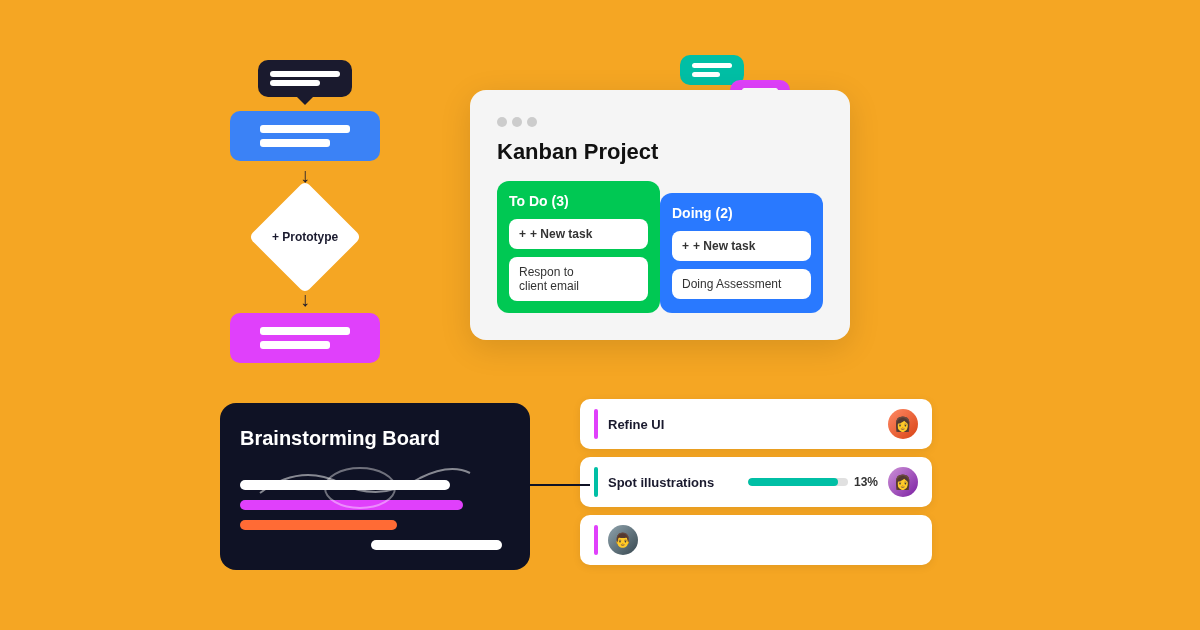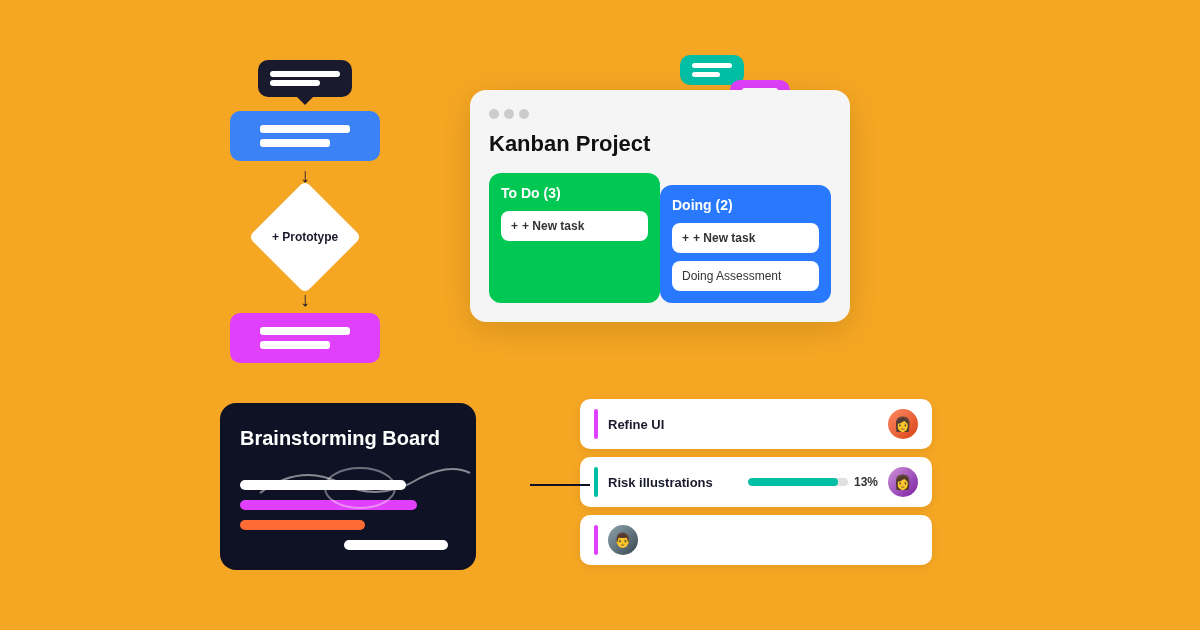--- a/index.html
+++ b/index.html
@@ -121,21 +121,21 @@
     }
 
     
     .kanban-card {
       position: absolute;
       top: 90px;
       left: 470px;
       width: 380px;
       background: #f5f5f5;
       border-radius: 16px;
-      padding: 19px;
+      padding: 27px;
       box-shadow: 0 8px 32px rgba(0,0,0,0.12);
     }
     .kanban-dots {
       display: flex;
       gap: 5px;
       margin-bottom: 12px;
     }
     .kanban-dot {
       width: 10px;
       height: 10px;
@@ -190,21 +190,21 @@
       font-size: 12px;
       color: #333;
       font-weight: 500;
     }
 
     
     .brainstorm-card {
       position: absolute;
       bottom: 60px;
       left: 220px;
-      width: 256px;
+      width: 310px;
       background: #0F1225;
       border-radius: 16px;
       padding: 24px 28px 20px 20px;
     }
     .brainstorm-title {
       color: white;
       font-size: 20px;
       font-weight: 800;
       margin-bottom: 20px;
     }
@@ -349,20 +349,24 @@
     <div class="kanban-dot"></div>
   </div>
   <div class="kanban-title">Kanban Project</div>
   <div class="kanban-columns">
 
     <div class="kanban-col-green">
       <div class="kanban-col-title">To Do (3)</div>
       <div class="kanban-task-btn">
         <span>+</span>
         <span>+ New task</span>
+      </div>
+      <div class="kanban-task-card">
+        <span style="white-space:pre-line;">Respon to
+client email</span>
       </div>
     </div>
 
     <div class="kanban-col-blue">
       <div class="kanban-col-title">Doing (2)</div>
       <div class="kanban-task-btn">
         <span>+</span>
         <span>+ New task</span>
       </div>
       <div class="kanban-task-card">Doing Assessment</div>
@@ -390,21 +394,21 @@
   <div class="task-item">
     <div class="task-left-bar" style="background:#E040FB;"></div>
     <span class="task-label">Refine UI</span>
     <div class="task-avatar avatar-1">
       <div class="avatar-img">👩</div>
     </div>
   </div>
 
   <div class="task-item">
     <div class="task-left-bar" style="background:#00BFA5;"></div>
-    <span class="task-label">Risk illustrations</span>
+    <span class="task-label">Spot illustrations</span>
     <div class="task-progress-wrap">
       <div class="task-progress-bar-bg">
         <div class="task-progress-fill" style="width:90%;background:#00BFA5;"></div>
       </div>
       <span class="task-pct">13%</span>
     </div>
     <div class="task-avatar avatar-2">
       <div class="avatar-img">👩</div>
     </div>
   </div>

